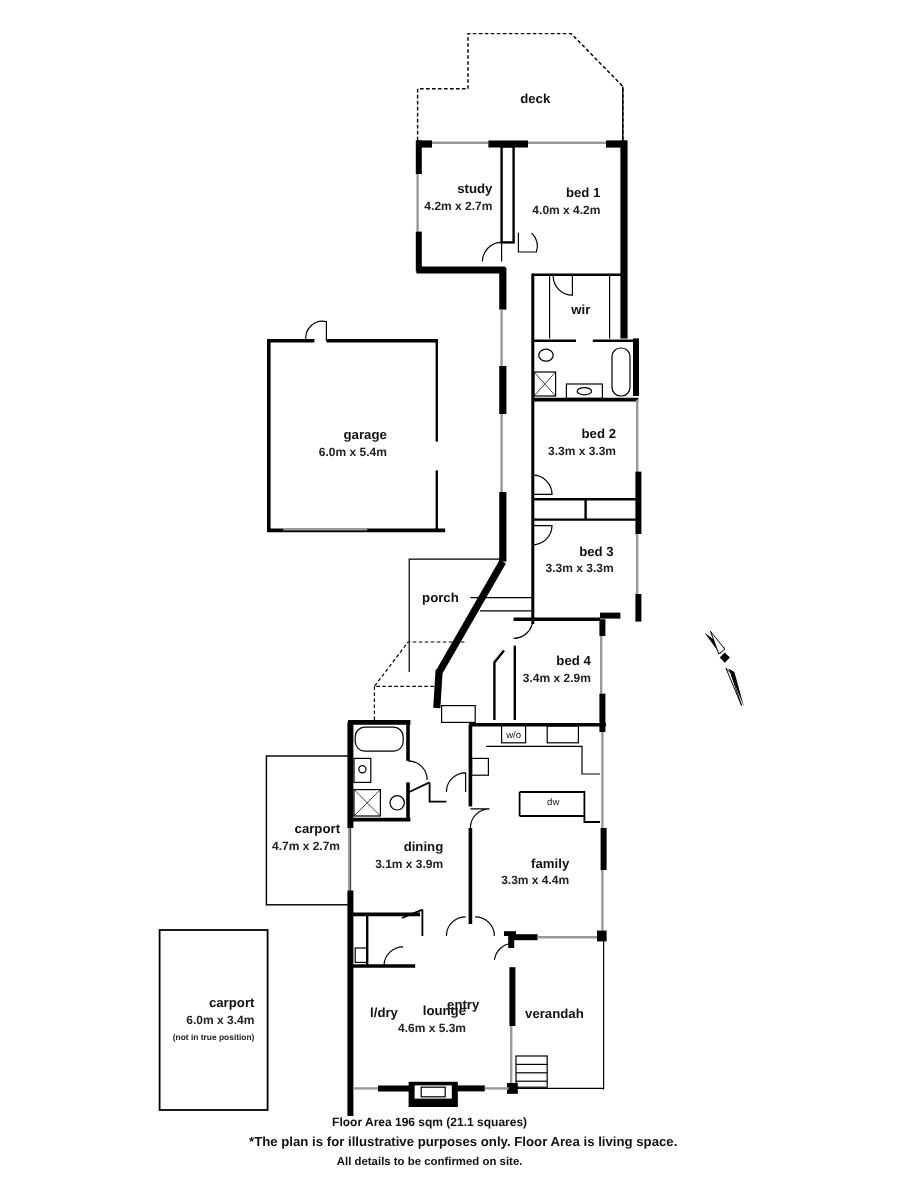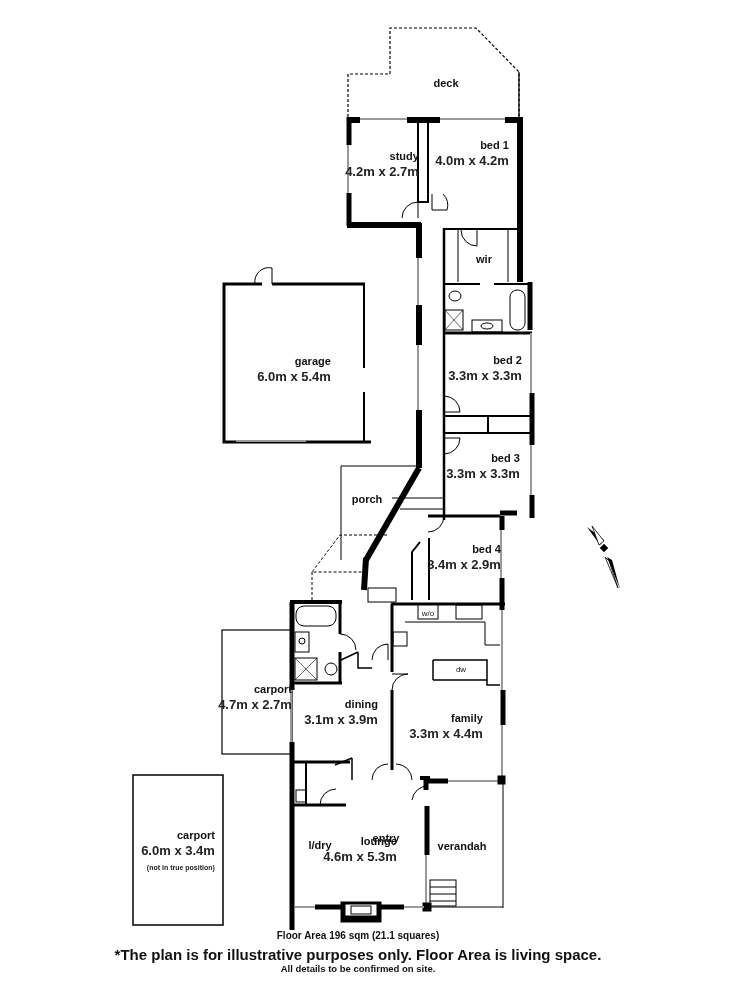--- a/index.html
+++ b/index.html
@@ -2,26 +2,26 @@
 <html><head>
   <meta charset="utf-8">
   <style>
     html, body { margin: 0; padding: 0; background: #ffffff; }
     body { width: 750px; height: 1000px; position: relative; overflow: hidden;
            font-family: "Liberation Sans", sans-serif; color: #111; }
     #plan { position: absolute; left: 0; top: 0; width: 750px; height: 1000px; }
     .label { position: absolute; transform: translate(-50%, -50%); text-align: right;
              white-space: nowrap; line-height: 1.15; }
     .room-name { font-size: 11px; font-weight: bold; display: block; color: #111; }
-    .room-dim { font-size: 13px; font-weight: bold; display: block; color: #222; margin-top: 2px; }
+    .room-dim { font-size: 10px; font-weight: bold; display: block; color: #222; margin-top: 2px; }
     .room-note { font-size: 7px; font-weight: bold; display: block; color: #222; margin-top: 5px; }
     .small { font-size: 8px; font-weight: normal; color: #111; }
     .footer { position: absolute; left: 0; width: 716px; text-align: center; font-weight: bold; color: #111; }
     .f1 { top: 930px; font-size: 10px; }
-    .f2 { top: 946px; font-size: 15px; }
+    .f2 { top: 946px; font-size: 11px; padding-left: 28px; }
     .f3 { top: 963px; font-size: 9.5px; }
   </style>
 </head>
 <body>
 
 <svg id="plan" viewBox="0 0 750 1000" xmlns="http://www.w3.org/2000/svg">
   <g fill="none" stroke="#000">
 
     <g>
       <polyline points="348,117 348,74 390,74 390,28 476,28 519,72 519,117" stroke-width="1.2" stroke-dasharray="3,2"></polyline>
@@ -215,21 +215,21 @@
   </g>
 </svg>
 
 <div class="label" style="left:446px; top:83px;">
   <span class="room-name">deck</span>
 </div>
 <div class="label" style="left:382px; top:165px;">
   <span class="room-name">study</span>
   <span class="room-dim">4.2m x 2.7m</span>
 </div>
-<div class="label" style="left:472px; top:154px;">
+<div class="label" style="left:472px; top:168px;">
   <span class="room-name">bed 1</span>
   <span class="room-dim">4.0m x 4.2m</span>
 </div>
 <div class="label" style="left:484px; top:259px;">
   <span class="room-name">wir</span>
 </div>
 <div class="label" style="left:294px; top:370px;">
   <span class="room-name">garage</span>
   <span class="room-dim">6.0m x 5.4m</span>
 </div>

